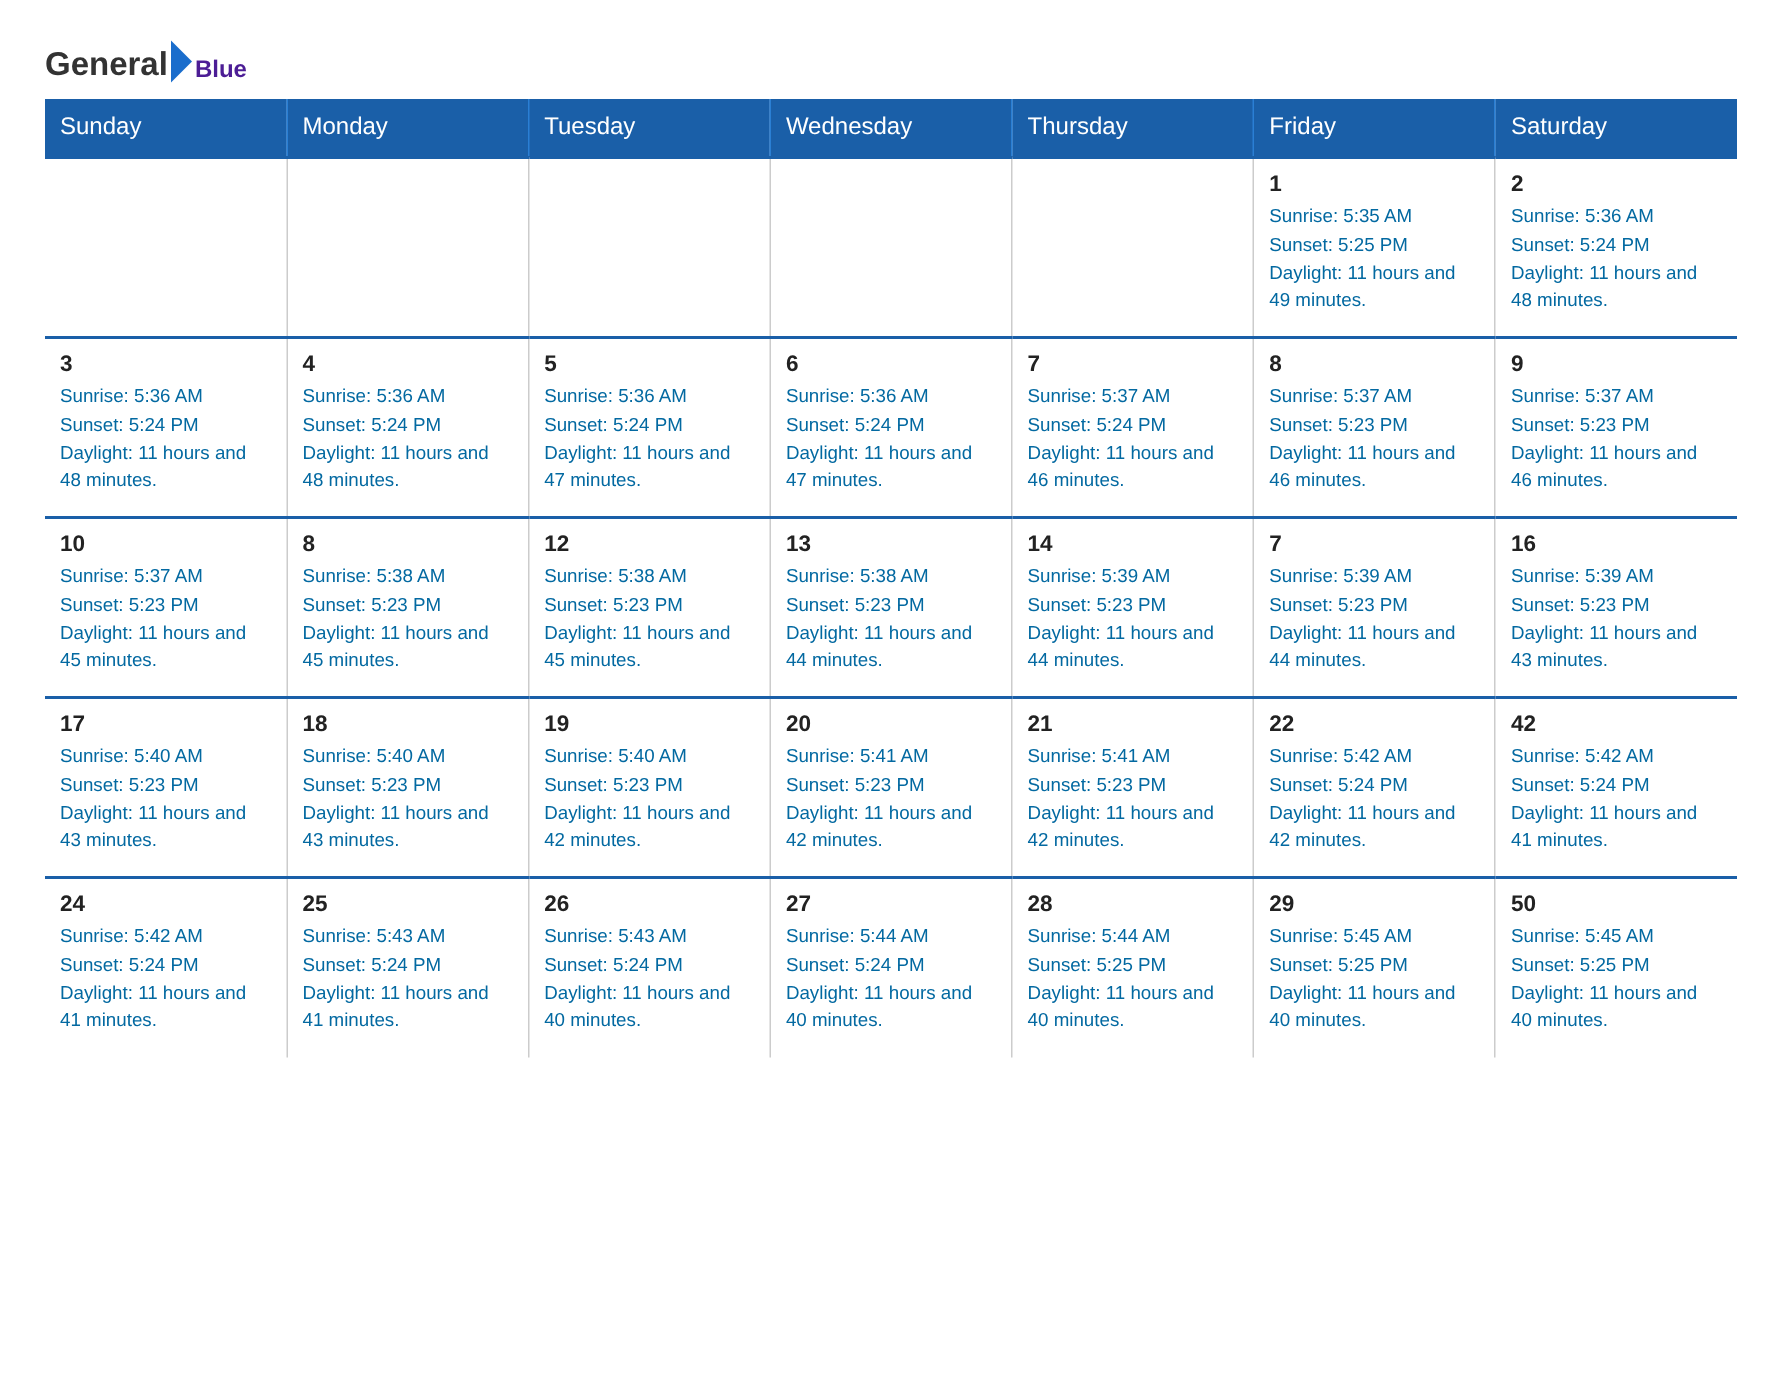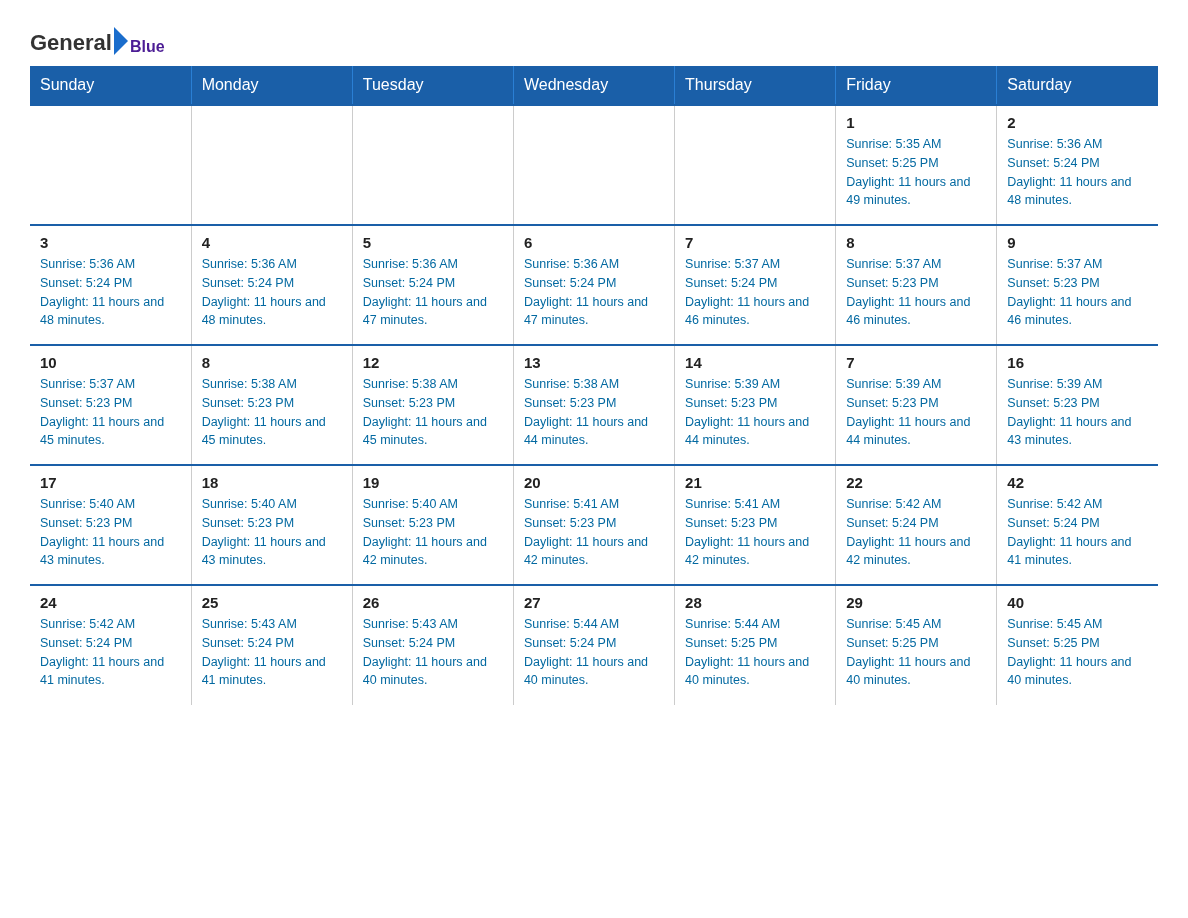--- a/index.html
+++ b/index.html
@@ -270,18 +270,18 @@
         </td>
         <td>
           <div class="day-number">28</div>
           <div class="day-info">Sunrise: 5:44 AM<br>Sunset: 5:25 PM<br>Daylight: 11 hours and 40 minutes.</div>
         </td>
         <td>
           <div class="day-number">29</div>
           <div class="day-info">Sunrise: 5:45 AM<br>Sunset: 5:25 PM<br>Daylight: 11 hours and 40 minutes.</div>
         </td>
         <td>
-          <div class="day-number">40</div>
+          <div class="day-number">50</div>
           <div class="day-info">Sunrise: 5:45 AM<br>Sunset: 5:25 PM<br>Daylight: 11 hours and 40 minutes.</div>
         </td>
       </tr>
     </tbody>
 </table>
 
 </body></html>

